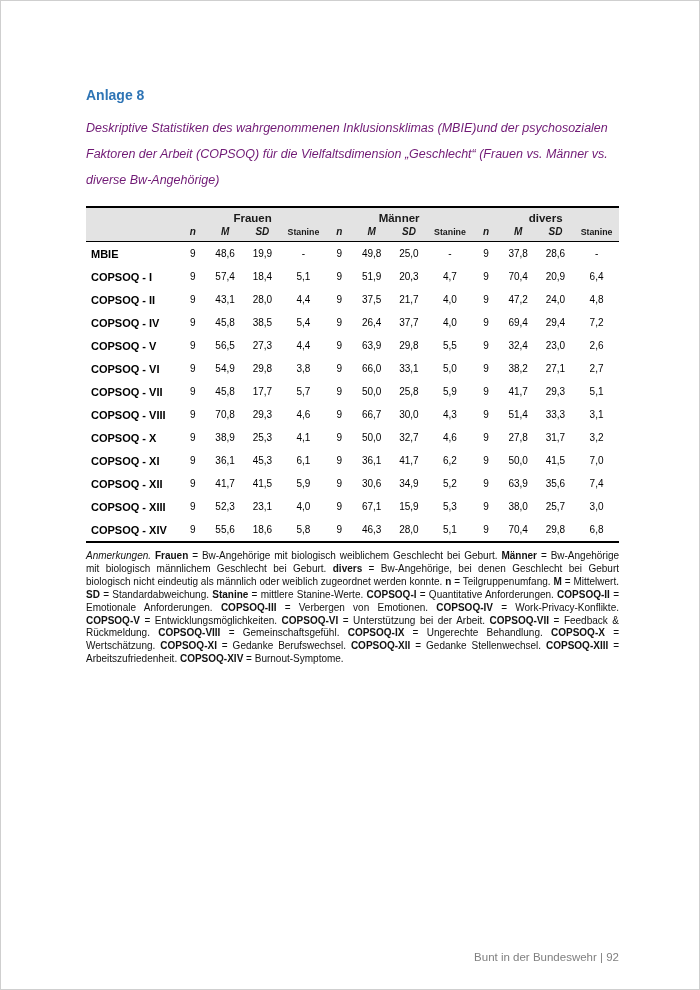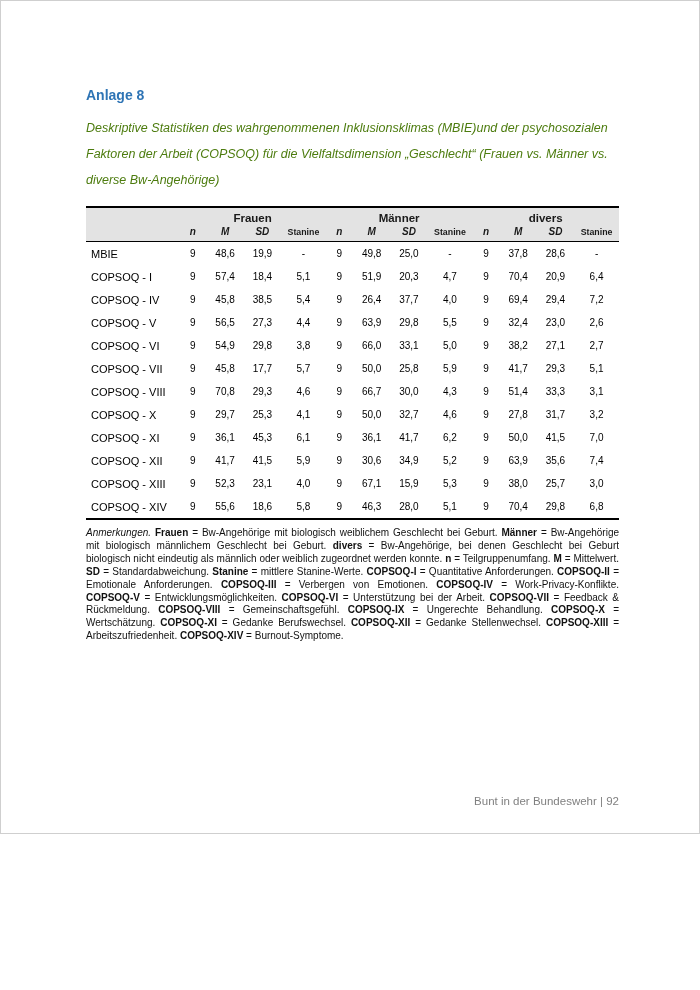--- a/index.html
+++ b/index.html
@@ -5,39 +5,39 @@
   html, body {
     margin: 0;
     padding: 0;
     background: #ffffff;
     font-family: "Liberation Sans", sans-serif;
     color: #1a1a1a;
   }
   .page {
     position: relative;
     width: 700px;
-    height: 834px;
+    height: 990px;
     box-sizing: border-box;
     background: #ffffff;
     border: 1px solid #cfcfcf;
     padding: 86px 80px 0 85px;
     overflow: hidden;
   }
   .title {
     margin: 0;
     font-size: 14px;
     font-weight: 700;
     color: #2E74B5;
   }
   .subtitle {
     margin: 12px 0 0 0;
     font-size: 12.5px;
     font-style: italic;
     line-height: 26px;
-    color: #4d7c0f;
+    color: #701a75;
     max-width: 535px;
   }
   table.stat-table {
     margin-top: 13px;
     width: 100%;
     border-collapse: collapse;
     table-layout: fixed;
     border-top: 2px solid #000;
     border-bottom: 2px solid #000;
   }
@@ -64,21 +64,21 @@
     font-size: 8.8px;
   }
   .stat-table tbody td {
     font-size: 10px;
     text-align: center;
     padding: 5.5px 0;
     color: #000;
   }
   .stat-table tbody td.row-label {
     text-align: left;
-    font-weight: 400;
+    font-weight: 700;
     font-size: 11px;
     padding-left: 5px;
     white-space: nowrap;
   }
   .notes {
     margin: 7px 0 0 0;
     font-size: 10px;
     line-height: 12.9px;
     text-align: justify;
     color: #111;
@@ -166,20 +166,35 @@
           <td>9</td>
           <td>51,9</td>
           <td>20,3</td>
           <td>4,7</td>
           <td>9</td>
           <td>70,4</td>
           <td>20,9</td>
           <td>6,4</td>
         </tr>
         <tr>
+          <td class="row-label">COPSOQ - II</td>
+          <td>9</td>
+          <td>43,1</td>
+          <td>28,0</td>
+          <td>4,4</td>
+          <td>9</td>
+          <td>37,5</td>
+          <td>21,7</td>
+          <td>4,0</td>
+          <td>9</td>
+          <td>47,2</td>
+          <td>24,0</td>
+          <td>4,8</td>
+        </tr>
+        <tr>
           <td class="row-label">COPSOQ - IV</td>
           <td>9</td>
           <td>45,8</td>
           <td>38,5</td>
           <td>5,4</td>
           <td>9</td>
           <td>26,4</td>
           <td>37,7</td>
           <td>4,0</td>
           <td>9</td>
@@ -243,21 +258,21 @@
           <td>30,0</td>
           <td>4,3</td>
           <td>9</td>
           <td>51,4</td>
           <td>33,3</td>
           <td>3,1</td>
         </tr>
         <tr>
           <td class="row-label">COPSOQ - X</td>
           <td>9</td>
-          <td>29,7</td>
+          <td>38,9</td>
           <td>25,3</td>
           <td>4,1</td>
           <td>9</td>
           <td>50,0</td>
           <td>32,7</td>
           <td>4,6</td>
           <td>9</td>
           <td>27,8</td>
           <td>31,7</td>
           <td>3,2</td>

